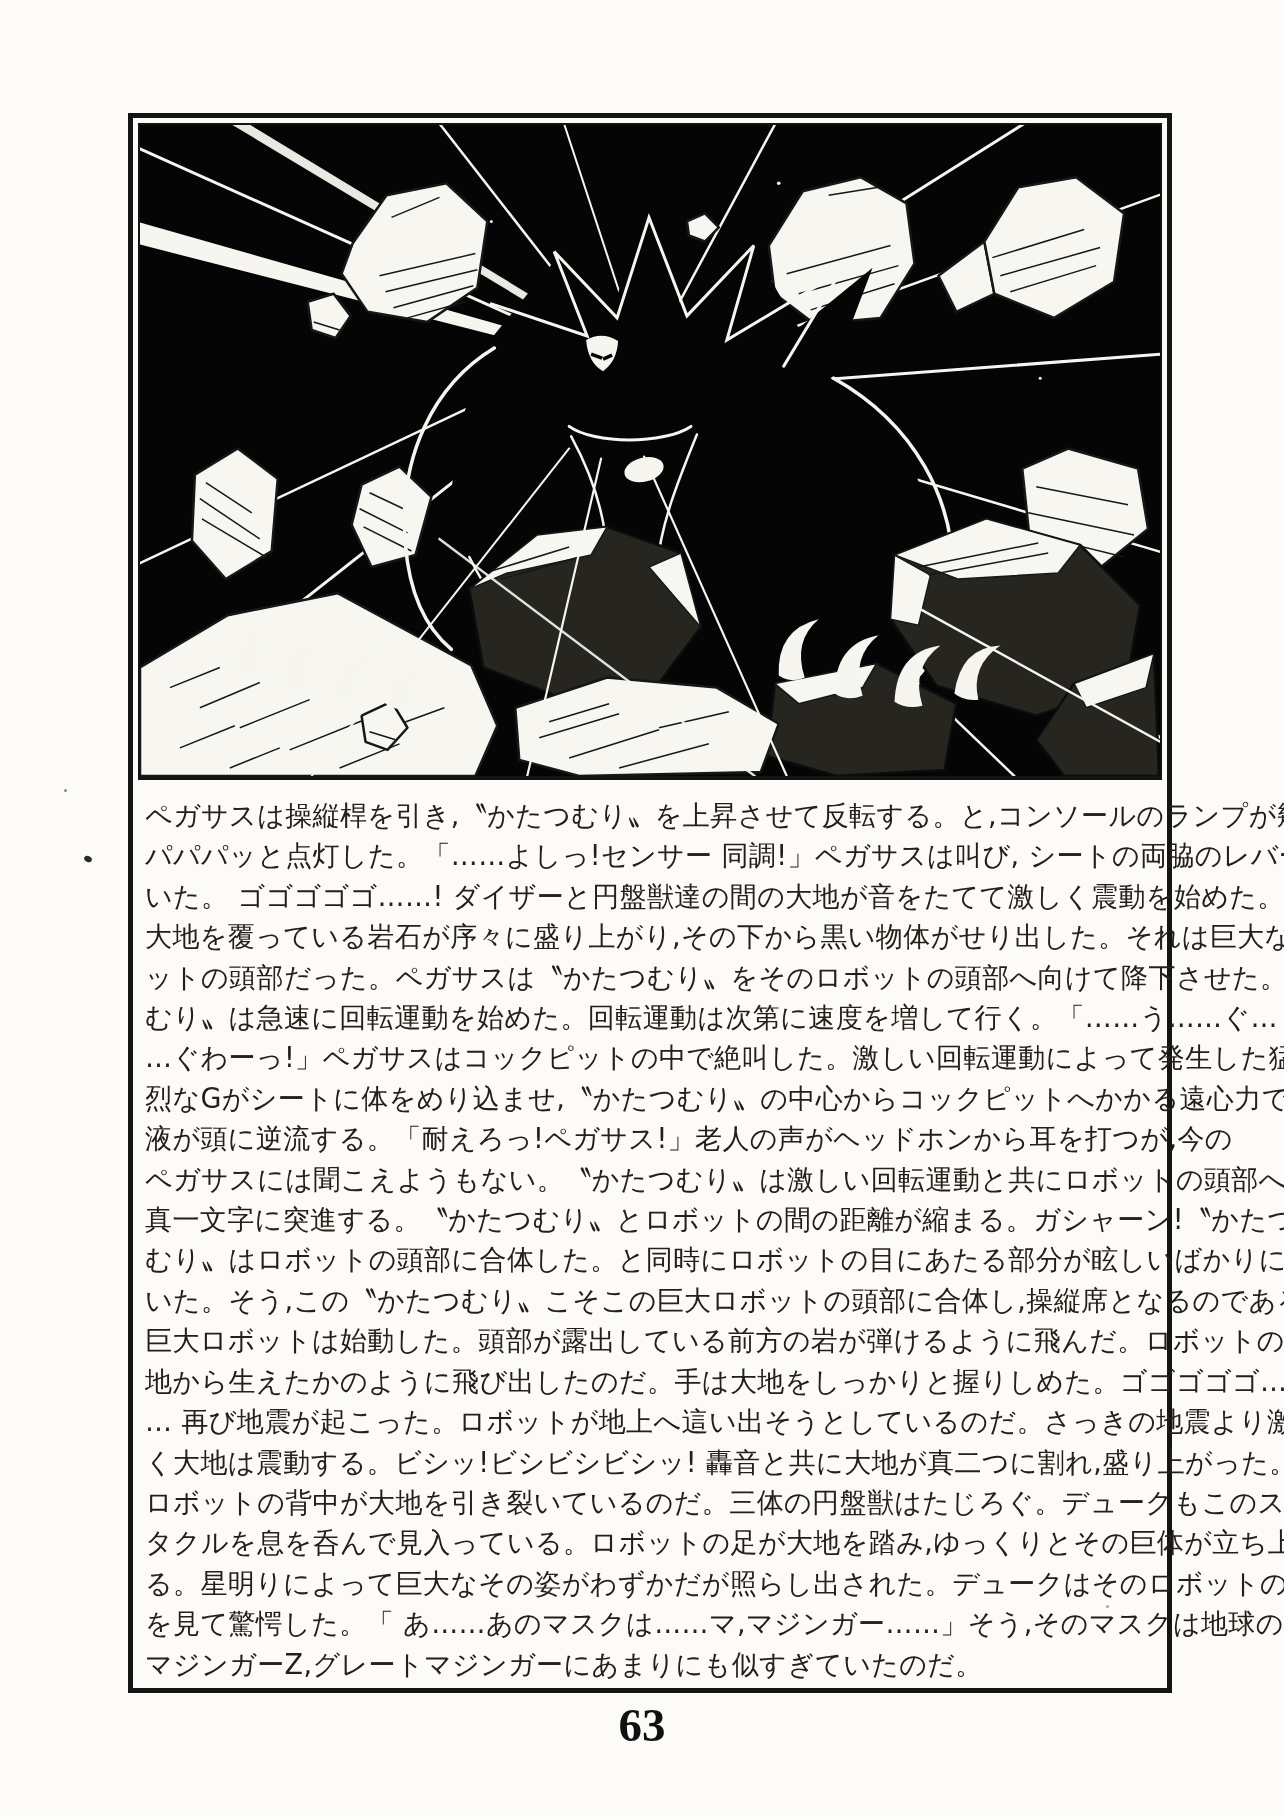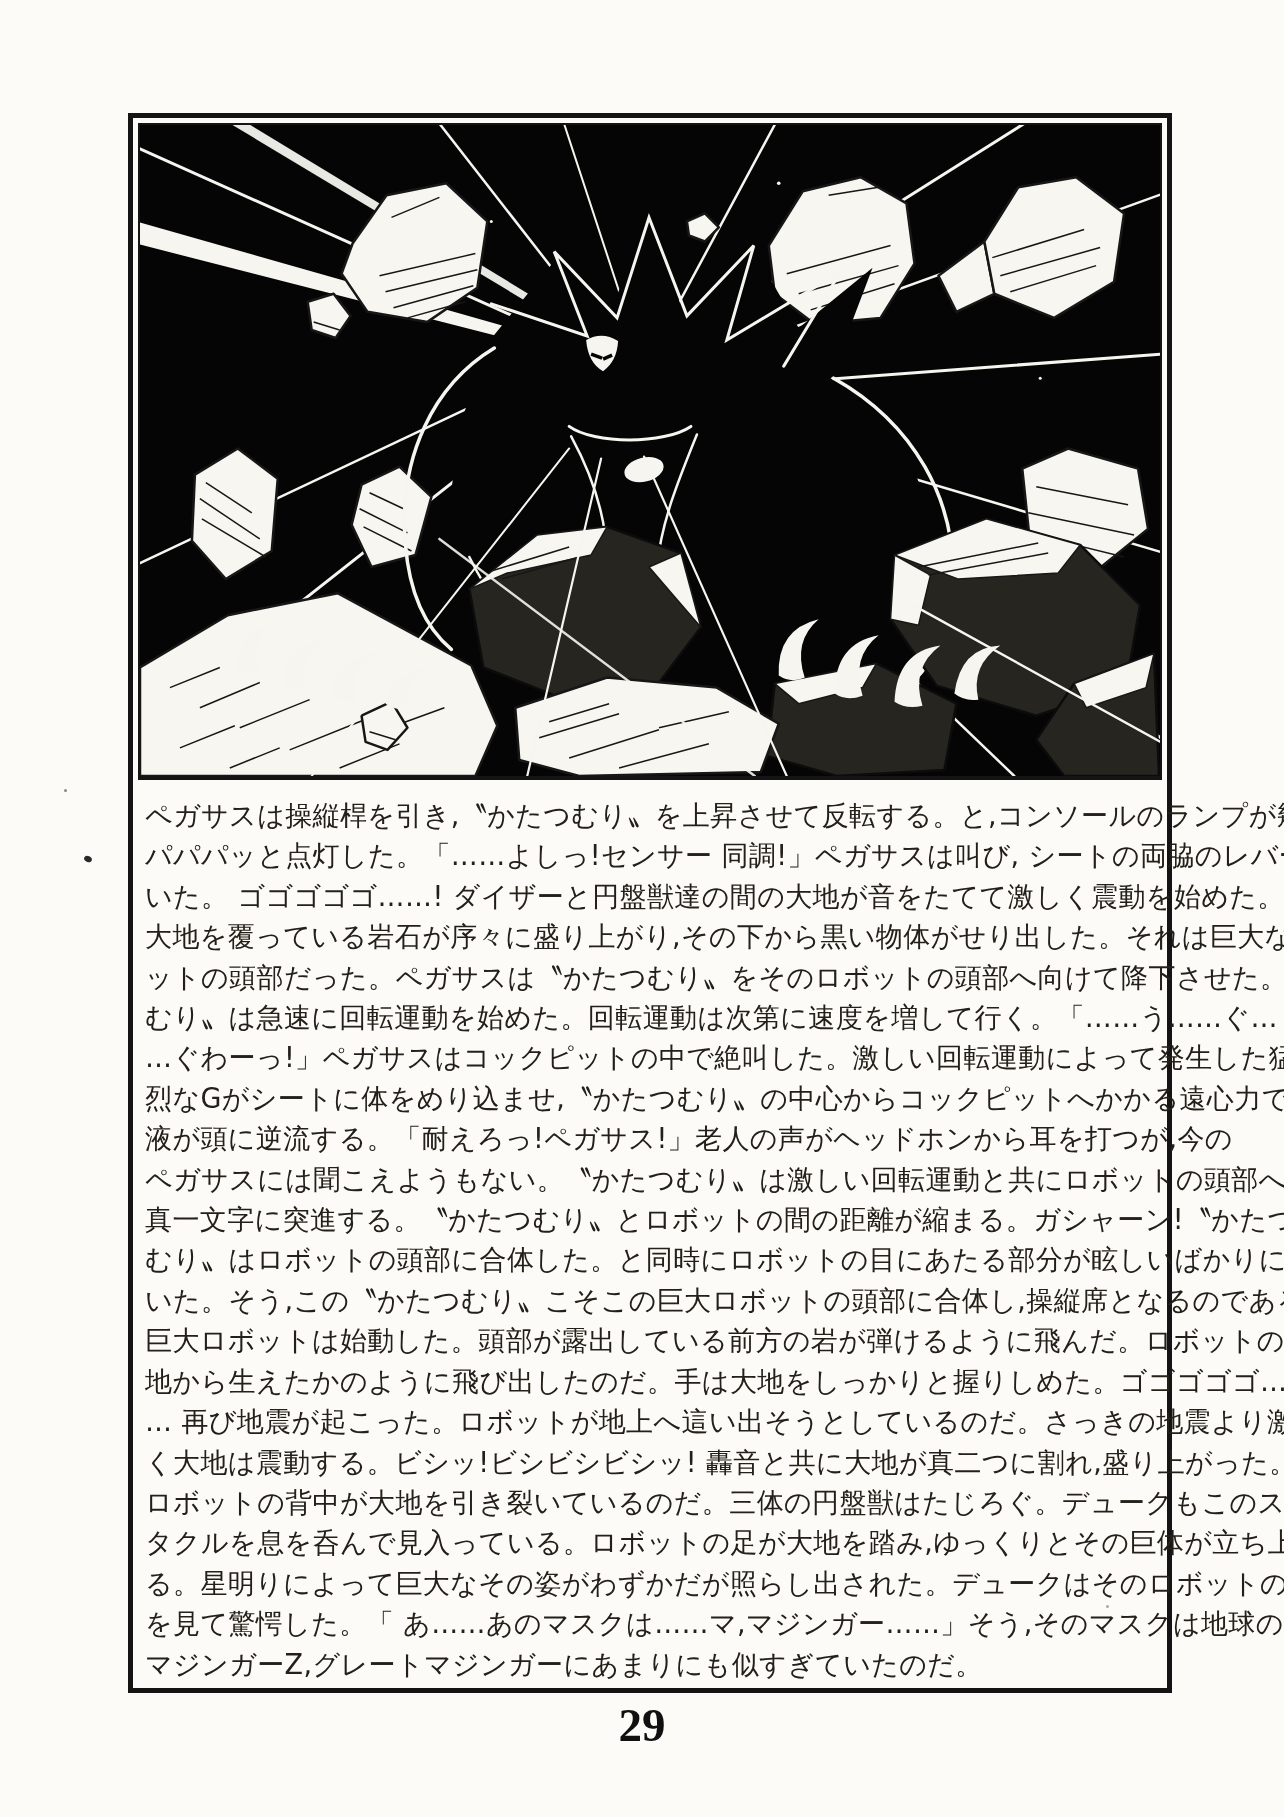--- a/index.html
+++ b/index.html
@@ -224,15 +224,15 @@
         <p class="story-line">を見て驚愕した。「 あ……あのマスクは……マ,マジンガー……」そう,そのマスクは地球の</p>
         <p class="story-line">マジンガーZ,グレートマジンガーにあまりにも似すぎていたのだ。</p>
       </div>
 
   </div>
 
   <div class="speck s1"></div>
   <div class="speck s2"></div>
   <div class="speck s3"></div>
 
-  <div class="page-number">29</div>
+  <div class="page-number">63</div>
 
 </div>
 
 </body></html>

